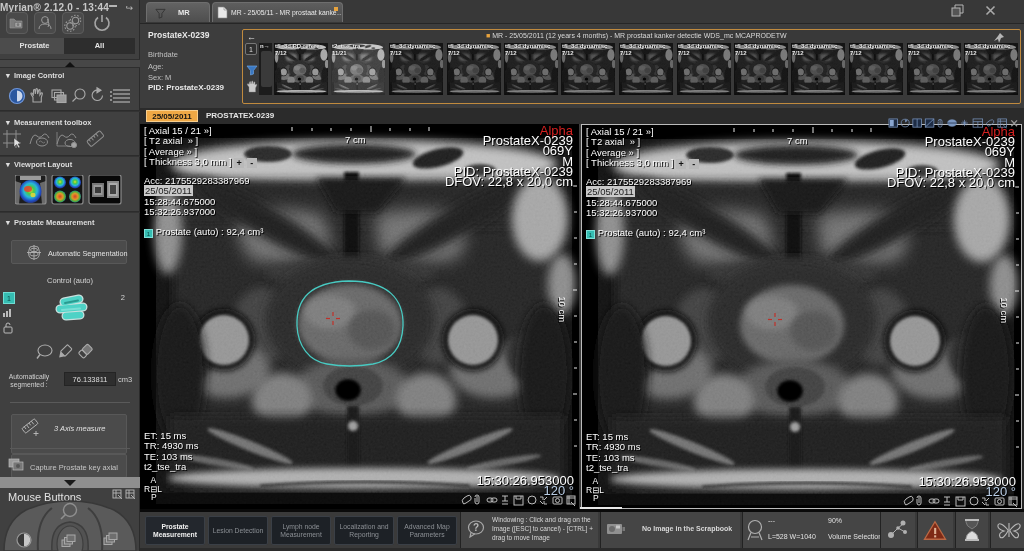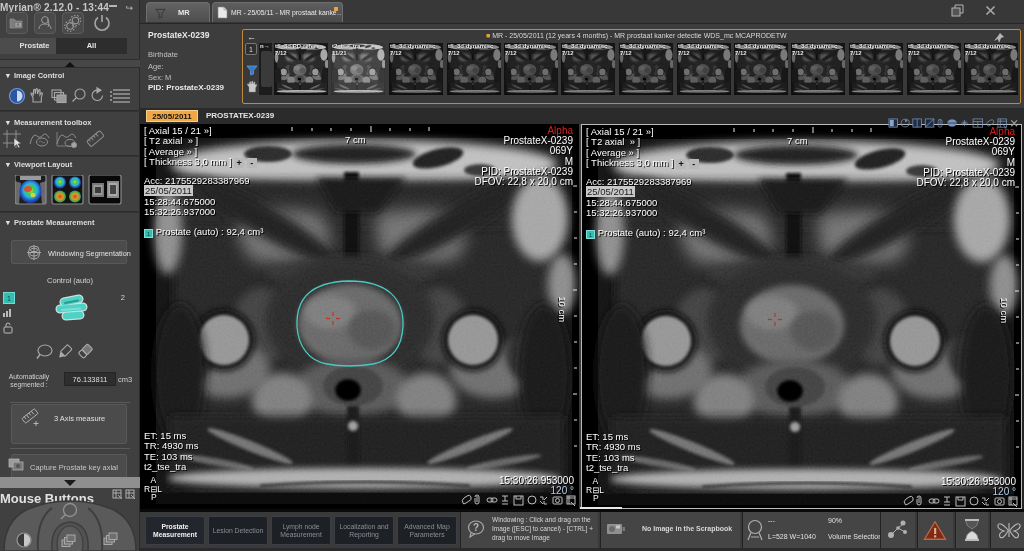--- a/index.html
+++ b/index.html
@@ -4,41 +4,41 @@
 <style>
 * { margin:0; padding:0; box-sizing:border-box; }
 body { font-family:"Liberation Sans", sans-serif; background:#000; }
 #app { position:relative; width:1024px; height:551px; background:#3e3e3e; overflow:hidden; }
 
 
 #sidebar { position:absolute; left:0; top:0; width:140px; height:551px; background:#404040; border-right:1px solid #2a2a2a; }
 #sbtitle { position:absolute; left:0; top:2px; font-size:10px; font-weight:bold; color:#c8c8c8; letter-spacing:0.2px;}
 .sbbtn { position:absolute; width:22px; height:22px; top:12px; background:#4a4a4a; border:1px solid #5c5c5c; border-radius:4px; }
 .tab1 { position:absolute; left:0; top:38px; width:69px; height:16px; background:#4c4c4c; color:#e0e0e0; font-size:7.5px; font-weight:bold; text-align:center; line-height:16px; }
-.tab2 { position:absolute; left:56px; top:38px; width:71px; height:16px; background:#2d2d2d; color:#e8e8e8; font-size:7.5px; font-weight:bold; text-align:center; line-height:16px; }
+.tab2 { position:absolute; left:64px; top:38px; width:71px; height:16px; background:#2d2d2d; color:#e8e8e8; font-size:7.5px; font-weight:bold; text-align:center; line-height:16px; }
 .collstrip { position:absolute; left:0; width:140px; height:9px; background:#474747; border-top:1px solid #2e2e2e; border-bottom:1px solid #2e2e2e; }
 .sechead { position:absolute; left:6px; font-size:7.5px; font-weight:bold; color:#dedede; }
 .sep { position:absolute; left:0; width:140px; height:2px; background:#333; border-top:1px solid #2c2c2c;}
 
 .sbutton { position:absolute; left:11px; width:116px; background:#4b4b4b; border:1px solid #585858; border-radius:2px; color:#e0e0e0; font-size:7.5px; }
 
 
 #tabbar { position:absolute; left:140px; top:0; width:884px; height:24px; background:#383838; border-bottom:1px solid #262626;}
 .toptab { position:absolute; top:2px; height:20px; white-space:nowrap; overflow:hidden; background:linear-gradient(#636363,#4e4e4e); border:1px solid #6e6e6e; border-bottom:none; border-radius:4px 4px 0 0; color:#e8e8e8; font-size:7.5px; font-weight:bold; }
 #ptpanel { position:absolute; left:140px; top:24px; width:884px; height:84px; background:#3d3d3d; }
 #thumbpanel { position:absolute; left:242px; top:29px; width:779px; height:75px; background:#393939; border:1px solid #c08a3e; border-radius:2px;}
 .thumb { position:absolute; top:13px; width:54px; height:52px; background:#141414; overflow:hidden;}
 .thumblabel { position:absolute; left:1px; top:0px; font-size:6px; font-weight:bold; color:#ececec; line-height:7px; z-index:3; text-shadow:0 0 2px #000; }
 #datebar { position:absolute; left:140px; top:108px; width:884px; height:16px; background:#2b2b2b; z-index:15; }
 
 
 #vpL { position:absolute; left:140px; top:124px; width:439px; height:385px; background:#000; }
 #vpR { position:absolute; left:581px; top:124px; width:441px; height:385px; background:#000; border:1px solid #bbb; }
 .ovl { position:absolute; font-size:9.5px; color:#fefefe; line-height:10.4px; white-space:pre; text-shadow:1px 1px 0 #000; }
-.ovlr { position:absolute; font-size:10px; color:#fefefe; line-height:10.2px; white-space:pre; text-align:right; text-shadow:1px 1px 0 #000; }
+.ovlr { position:absolute; font-size:13px; color:#fefefe; line-height:10.2px; white-space:pre; text-align:right; text-shadow:1px 1px 0 #000; }
 .datechip { background:#c9c9c9; color:#1a1a1a; text-shadow:none; padding:0 1px; }
 .pmchip { display:inline-block; width:9px; height:9px; background:#35bdb2; border:1px solid #80e0d8; color:#0a4a46; font-size:6px; line-height:9px; text-align:center; vertical-align:-1px; text-shadow:none;}
 .tkbtn { display:inline-block; width:10px; height:10px; background:#b9b9b9; color:#111; font-size:9px; font-weight:bold; line-height:10px; text-align:center; text-shadow:none; vertical-align:-1px;}
 .vpicons { position:absolute; font-size:10px; color:#c8c8c8; letter-spacing:2px; text-shadow:none; }
 
 
 #bottombar { position:absolute; left:140px; top:509px; width:884px; height:42px; background:#1c1c1c; }
 .bbtn { position:absolute; top:7px; height:29px; width:60px; background:#1d2126; border:1px solid #3a3f46; border-radius:2px; color:#8b8f94; font-size:6.8px; text-align:center; display:flex; align-items:center; justify-content:center; line-height:8px;}
 .bsec { position:absolute; top:3px; height:36px; background:#454545; border-left:1px solid #222; }
 </style>
@@ -182,21 +182,21 @@
   <div class="sbutton" style="top:240px;height:24px;">
     <svg style="position:absolute;left:13px;top:3px;" width="18" height="18" viewBox="0 0 18 18">
           <g fill="none" stroke="#b0b0b0" stroke-width="0.9">
             <path d="M5,3 Q9,1 13,3 L14,6 Q15,9 14,12 Q13,15 9,15 Q5,15 4,12 Q3,9 4,6 Z"></path>
             <ellipse cx="9" cy="6" rx="3.5" ry="1.8"></ellipse>
             <ellipse cx="9" cy="10" rx="4.2" ry="2"></ellipse>
             <line x1="9" y1="1" x2="9" y2="16"></line>
             <line x1="2" y1="8.5" x2="16" y2="8.5"></line>
           </g>
         </svg>
-    <span style="position:absolute;left:36px;top:8px;white-space:nowrap;font-size:7.3px;">Windowing Segmentation</span>
+    <span style="position:absolute;left:36px;top:8px;white-space:nowrap;font-size:7.3px;">Automatic Segmentation</span>
   </div>
   <div style="position:absolute;left:0;top:276px;width:140px;text-align:center;font-size:7.5px;color:#d5d5d5;">Control (auto)</div>
   <div style="position:absolute;left:3px;top:292px;width:12px;height:12px;background:#35bdb2;border:1px solid #70ddd4;color:#0a4a46;font-size:7px;text-align:center;line-height:12px;">1</div>
   <div style="position:absolute;right:14px;top:293px;font-size:7.5px;color:#d5d5d5;">2</div>
   <svg style="position:absolute;left:3px;top:307px;" width="10" height="10" viewBox="0 0 10 10">
         <g fill="#bbb">
           <rect x="0" y="6" width="2" height="4"></rect>
           <rect x="3" y="4" width="2" height="6"></rect>
           <rect x="6" y="2" width="2" height="8"></rect>
         </g>
@@ -232,21 +232,21 @@
       <g transform="rotate(45 51 10)">
             <rect x="47" y="2.5" width="7.5" height="8" rx="1.5" fill="#777"></rect>
             <rect x="47" y="10.5" width="7.5" height="5" rx="1.5" fill="none"></rect>
           </g>
     </g>
   </svg>
   <div style="position:absolute;left:3px;top:373px;width:52px;font-size:6.8px;color:#d0d0d0;text-align:center;line-height:8px;">Automatically<br>segmented :</div>
   <div style="position:absolute;left:64px;top:372px;width:52px;height:14px;background:#2e2e2e;border:1px solid #242424;color:#dcdcdc;font-size:7.5px;text-align:center;line-height:14px;">76.133811</div>
   <div style="position:absolute;left:118px;top:375px;font-size:7.5px;color:#d0d0d0;">cm3</div>
   <div style="position:absolute;left:10px;top:402px;width:120px;height:1px;background:#5a5a5a;"></div>
-  <div class="sbutton" style="top:404px;height:40px;">
+  <div class="sbutton" style="top:414px;height:40px;font-style:italic;">
     <svg style="position:absolute;left:8px;top:3px;" width="22" height="19" viewBox="0 0 22 19">
           <g fill="none" stroke="#b5b5b5" stroke-width="0.9">
             <g transform="rotate(-38 10 8)">
               <rect x="2" y="5" width="16" height="6" rx="1"></rect>
               <line x1="5" y1="5" x2="5" y2="8"></line>
               <line x1="8" y1="5" x2="8" y2="9"></line>
               <line x1="11" y1="5" x2="11" y2="8"></line>
               <line x1="14" y1="5" x2="14" y2="9"></line>
             </g>
             <path d="M16,13 L16,18 M13.5,15.5 L18.5,15.5" stroke-width="1"></path>
@@ -258,21 +258,21 @@
   <div class="sbutton" style="top:454px;height:24px;"></div>
   <svg style="position:absolute;left:8px;top:457px;" width="18" height="16" viewBox="0 0 18 16">
         <rect x="1" y="2" width="10" height="8" fill="#999" stroke="#bbb" stroke-width="0.7"></rect>
         <rect x="5" y="5" width="10" height="8" fill="#777" stroke="#bbb" stroke-width="0.7"></rect>
         <circle cx="10" cy="9" r="2" fill="#555"></circle>
       </svg>
   <div style="position:absolute;left:30px;top:463px;font-size:7.5px;color:#c5c5c5;">Capture Prostate key axial</div>
   <div style="position:absolute;left:0;top:477px;width:140px;height:11px;background:#8f8f8f;">
         <div style="width:0;height:0;margin:3px auto;border-left:6px solid transparent;border-right:6px solid transparent;border-top:6px solid #1a1a1a;"></div>
       </div>
-  <div style="position:absolute;left:0;top:491px;font-size:13px;font-weight:bold;color:#e2e2e2;">Mouse Buttons</div>
+  <div style="position:absolute;left:8px;top:491px;font-size:11px;font-weight:normal;color:#e2e2e2;">Mouse Buttons</div>
   <svg style="position:absolute;left:112px;top:489px;" width="24" height="11" viewBox="0 0 24 11">
         <g fill="none" stroke="#b8b8b8" stroke-width="0.9">
           <rect x="1" y="1" width="8" height="8"></rect>
           <path d="M1,4 L9,4 M4,1 L4,9 M6,6 L10,10"></path>
           <rect x="14" y="1" width="8" height="8"></rect>
           <path d="M14,4 L22,4 M17,1 L17,9 M19,6 L23,10"></path>
         </g>
       </svg>
   <svg id="mouse" style="position:absolute;left:0px;top:500px;" width="140" height="51" viewBox="0 0 140 51">
     <path d="M4,51 Q4,22 26,10 Q46,1 70,1 Q94,1 114,10 Q136,22 136,51 Z" fill="#5a5a5a" stroke="#383838" stroke-width="1.5"></path>

